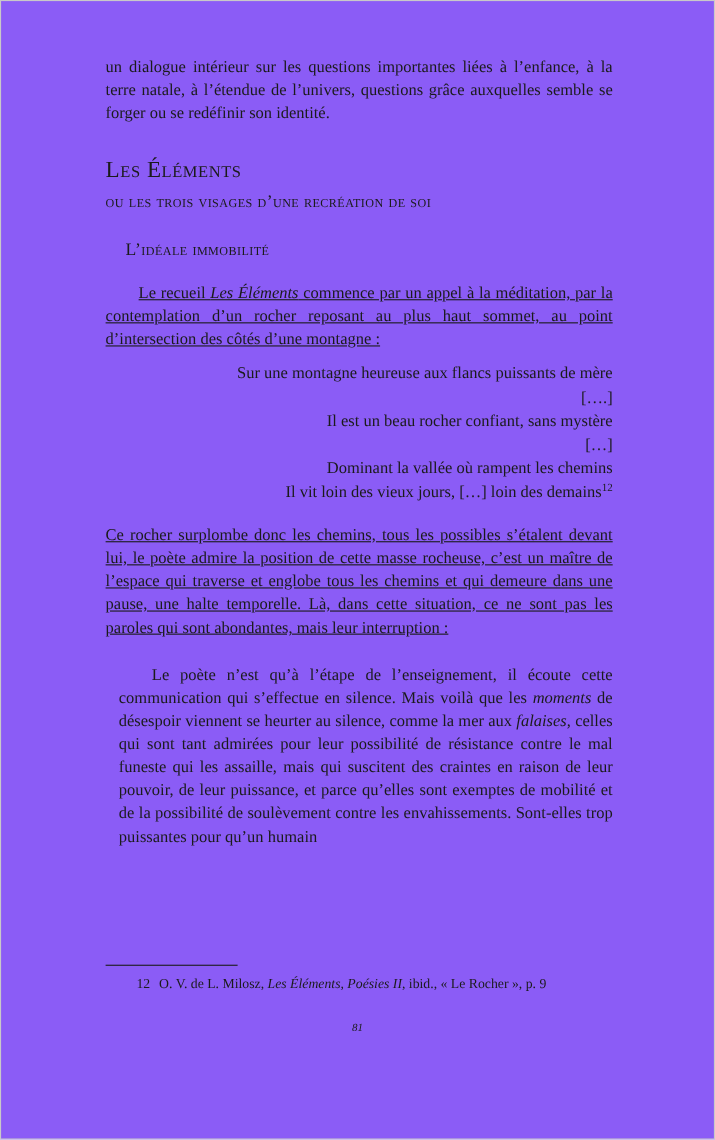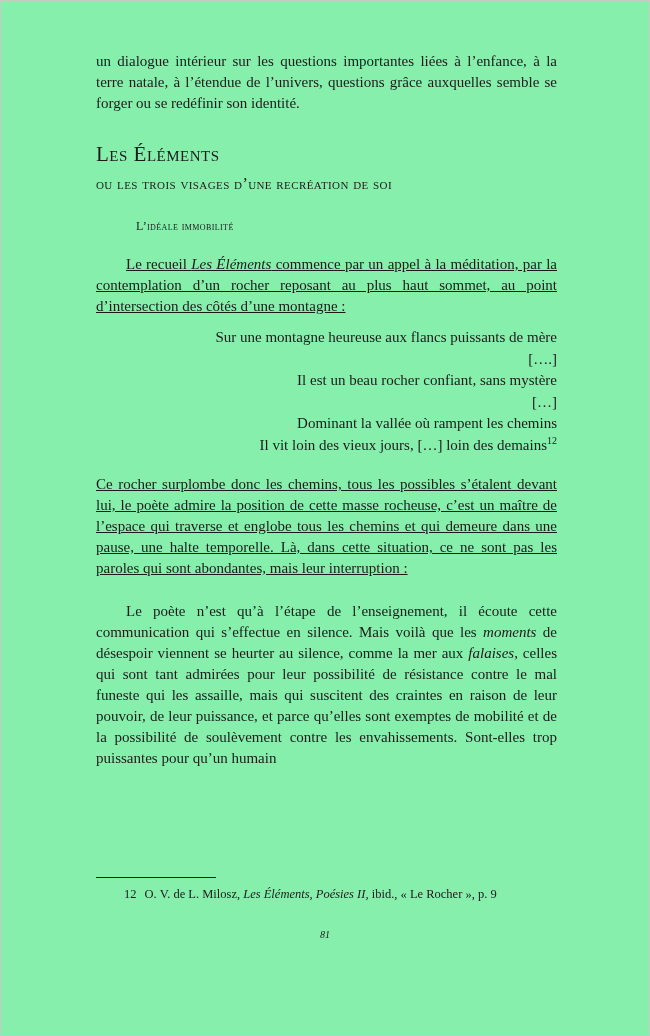--- a/index.html
+++ b/index.html
@@ -6,21 +6,21 @@
   html, body { background: #ffffff; }
   body {
     width: 650px;
     font-family: "Liberation Serif", serif;
     color: #1b1b1b;
   }
   .page {
     position: relative;
     width: 650px;
     height: 1036px;
-    background: #86efac;
+    background: #8b5cf6;
     border: 1px solid #c9c9c9;
     padding: 50px 92px 0 95px;
     overflow: hidden;
   }
   .body-para {
     font-size: 15px;
     line-height: 21px;
     text-align: justify;
   }
   .indent { text-indent: 30px; }
@@ -33,38 +33,38 @@
   }
   .section-subtitle {
     margin-top: 8px;
     font-size: 16px;
     font-weight: normal;
     font-variant: small-caps;
     letter-spacing: 0.4px;
   }
   .subsection-title {
     margin-top: 26px;
-    margin-left: 40px;
-    font-size: 12px;
+    margin-left: 18px;
+    font-size: 16px;
     font-weight: normal;
     font-variant: small-caps;
     letter-spacing: 0.4px;
   }
   .para-after-heading { margin-top: 20px; text-decoration: underline; }
   .quote {
     margin-top: 10px;
     margin-left: 24px;
     font-size: 15px;
     line-height: 21.5px;
     text-align: right;
   }
   .quote-line { white-space: normal; }
   .para-after-quote { margin-top: 18px; text-decoration: underline; }
   .quote-2 { margin-top: 12px; }
-  .para-last { margin-top: 22px; }
+  .para-last { margin-top: 22px; margin-left: 12px; }
   sup.fn-ref {
     vertical-align: super;
     font-size: 10px;
     line-height: 0;
   }
   .footnote-area {
     position: absolute;
     left: 95px;
     top: 876px;
     width: 462px;

